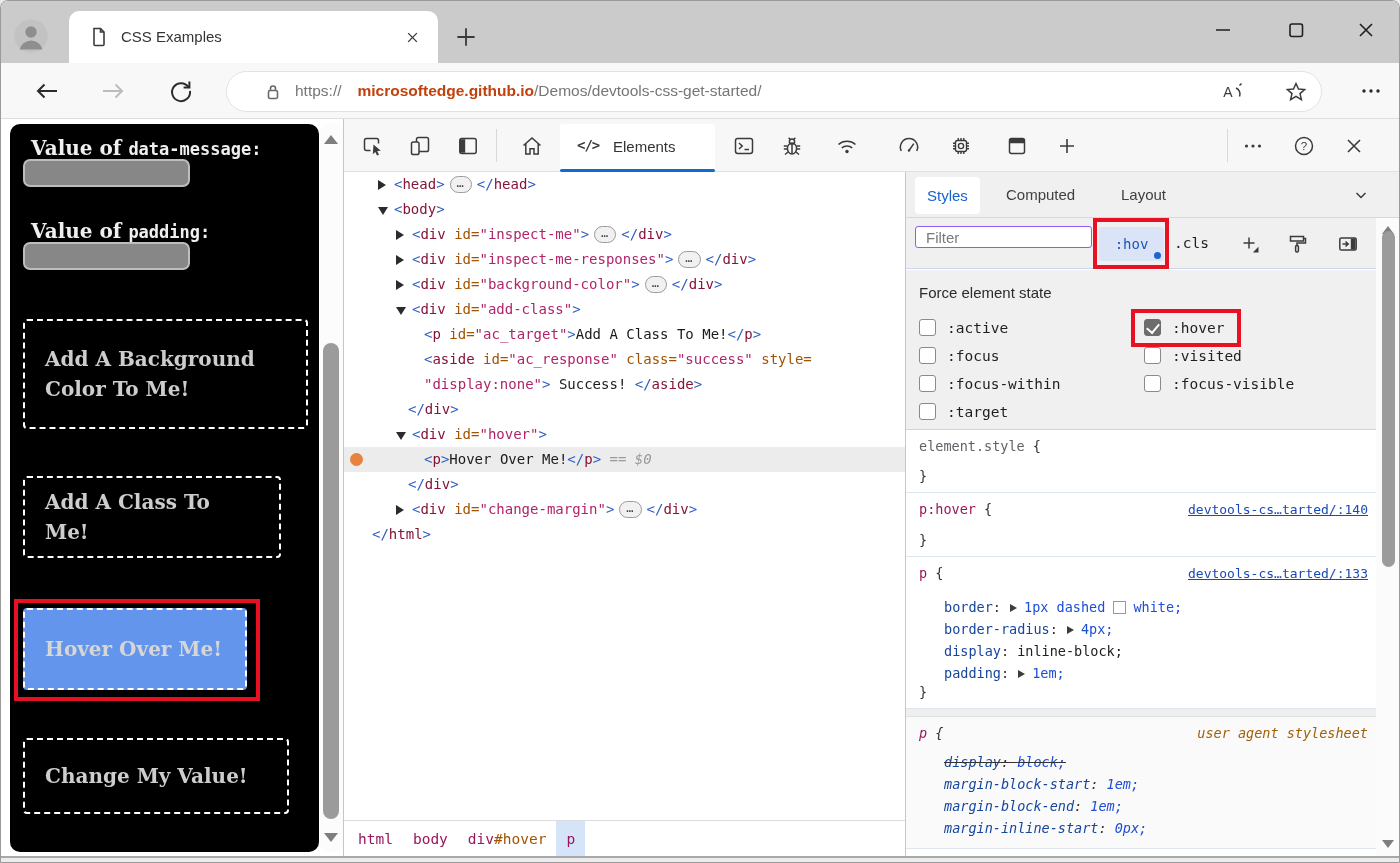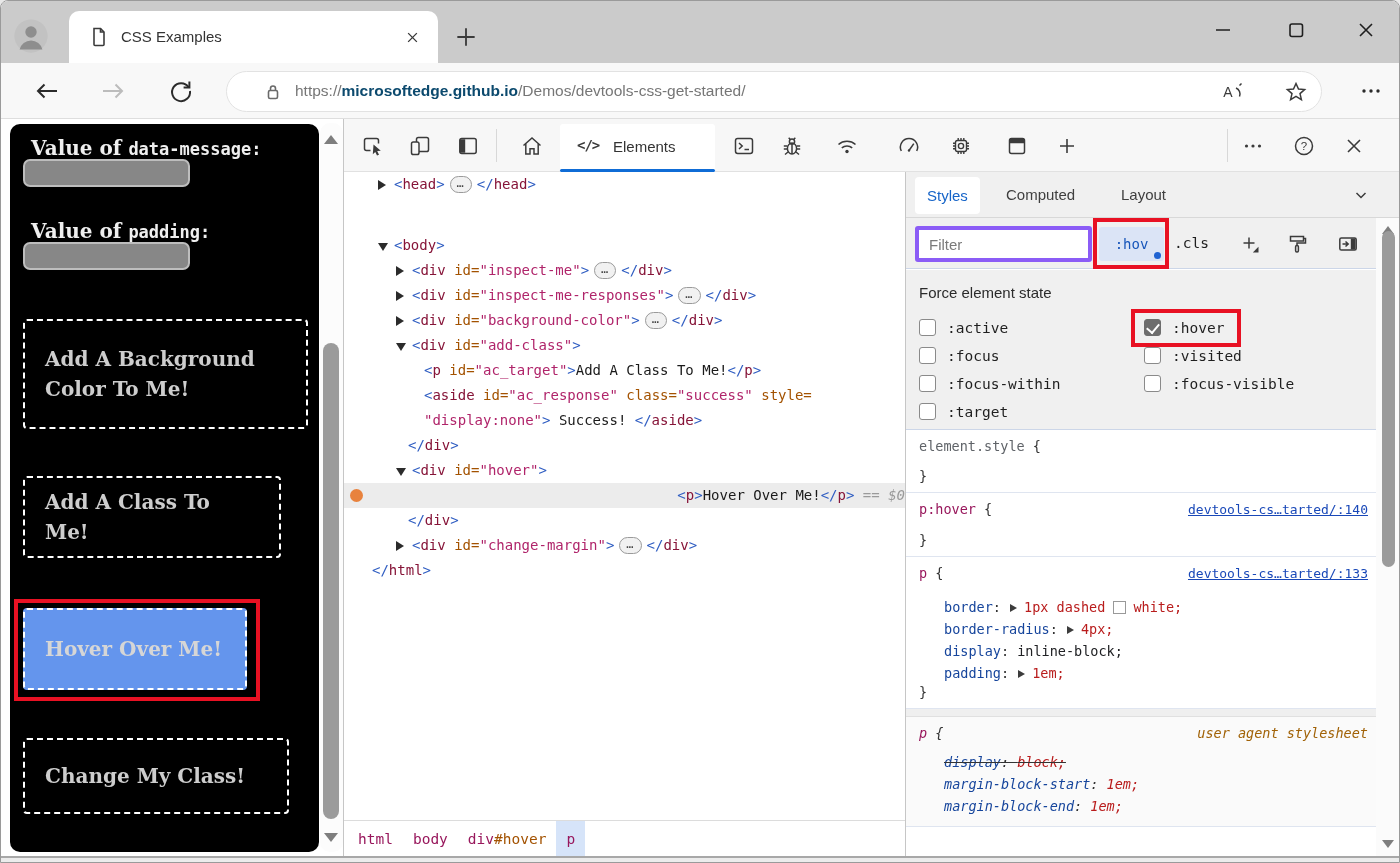--- a/index.html
+++ b/index.html
@@ -12,21 +12,21 @@
 .tab-title { position:absolute; left:52px; top:17px; font-size:15px; color:#333; }
 .tab-doc { position:absolute; left:18px; top:14px; }
 .tab-close { position:absolute; right:16px; top:17px; width:19px; height:19px; }
 .newtab { position:absolute; left:452px; top:23px; width:26px; height:26px; }
 .winctl { position:absolute; top:15px; width:30px; height:28px; }
 
 .addrrow { position:absolute; left:0; top:62px; right:0; height:56px; background:#f8f8f8; border-bottom:1px solid #dedede; }
 .navbtn { position:absolute; top:14px; width:30px; height:28px; }
 .pill { position:absolute; left:225px; top:8px; width:1096px; height:41px; background:#fff; border:1px solid #e2e2e2; border-radius:21px; }
 .url { position:absolute; left:68px; top:10px; font-size:15.5px; color:#767676; white-space:pre; }
-.url b { color:#0c4a6e; font-weight:700; }
+.url b { color:#c2410c; font-weight:700;margin-left:16px; }
 .lock { position:absolute; left:34px; top:8px; }
 .pill-ic { position:absolute; top:7px; }
 .dots-ic { position:absolute; left:1355px; top:15px; width:30px; height:26px; }
 
 .main { position:absolute; left:0; top:118px; right:0; bottom:0; background:#fff;text-decoration:underline; }
 
 .blackpage { position:absolute; left:9px; top:5px; width:309px; height:728px; background:#000; border-radius:10px; color:#cfcfcf; }
 .pg-label { position:absolute; left:21px; white-space:nowrap; }
 .pg-label .srf { font-family:"DejaVu Serif",serif; font-weight:700; font-size:20px; color:#efefef; }
 .pg-label .mon { font-family:"DejaVu Sans Mono",monospace; font-weight:700; font-size:17px; color:#efefef; }
@@ -43,21 +43,21 @@
 .dt-toolbar { position:absolute; left:0; top:0; right:0; height:53px; background:#f7f7f7; border-bottom:1px solid #e1e1e1; }
 .dt-ic { position:absolute; top:15px; width:24px; height:24px; }
 .dt-div { position:absolute; top:10px; width:1px; height:33px; background:#d8d8d8; }
 .el-tab { position:absolute; left:216px; top:5px; width:155px; height:48px; background:#fff; border-radius:3px 3px 0 0; }
 .el-tab .glyph { position:absolute; left:17px; top:13px; font-family:"DejaVu Sans Mono",monospace; font-size:14px; color:#3b3b3b; font-weight:700; letter-spacing:-1px;}
 .el-tab .lbl { position:absolute; left:53px; top:14px; font-size:15px; color:#333; }
 .el-underline { position:absolute; left:0; bottom:0; width:100%; height:3px; background:#0f6cd6; border-radius:2px; }
 
 .dom { position:absolute; left:0; top:53px; width:561px; height:648px; overflow:hidden; font-family:"DejaVu Sans Mono",monospace; font-size:14px; }
 .dom-row { position:relative; height:25px; line-height:25px; white-space:pre; }
-.dom-row.sel { background:#ececec;text-align:right; }
+.dom-row.sel { background:#ececec; }
 .dom-row .code { display:block; }
 .c-b { color:#2f5dc2; } .c-t { color:#861438; } .c-a { color:#a35200; } .c-v { color:#b0246a; }
 .c-x { color:#1a1a1a; } .c-g { color:#9a9a9a; } .c-gi { color:#9a9a9a; font-style:italic; }
 .c-tw { color:#861438; text-decoration:underline wavy #c9a227; text-decoration-thickness:1px; text-underline-offset:4px; }
 .c-pill { display:inline-block; border:1px solid #9a9a9a; background:#f1f1f1; color:#444; border-radius:9px; font-size:12px; line-height:12px; padding:0 6px 3px; margin:0 5px; vertical-align:2px; letter-spacing:1px;}
 .dtri { position:absolute; top:8px; }
 .dtri-r { width:0;height:0;border-top:5px solid transparent;border-bottom:5px solid transparent;border-left:8px solid #2b2b2b; }
 .dtri-d { width:0;height:0;border-left:5px solid transparent;border-right:5px solid transparent;border-top:8px solid #2b2b2b; margin-top:2px;}
 .bp-dot { position:absolute; left:6px; top:6px; width:13px; height:13px; border-radius:50%; background:#e8823d; }
 
@@ -65,21 +65,21 @@
 .crumb { display:inline-block; padding:0 10px; color:#98175c; height:100%; }
 .crumb .sfx { color:#a35200; }
 .crumb.selc { background:#d6e4f9; }
 
 .stpane { position:absolute; left:561px; top:53px; width:497px; bottom:0; background:#fff; border-left:1px solid #c6c6c6; }
 .st-tabs { position:absolute; left:0; top:0; right:0; height:46px; background:#f0f0f0; border-bottom:1px solid #d8d8d8; }
 .st-tab-sel { position:absolute; left:9px; top:5px; height:37px; background:#fff; border-radius:4px; padding:0 12px; font-size:15px; color:#1664c8; line-height:37px; }
 .st-tab { position:absolute; top:0; height:46px; font-size:15px; color:#3f3f3f; line-height:46px; }
 .chev { position:absolute; left:448px; top:16px; width:14px; height:14px; }
 .st-filterrow { position:absolute; left:0; top:46px; right:0; height:51px; background:#f0f0f0; border-bottom:1px solid #ccd6e8; }
-.st-filter { position:absolute; left:9px; top:8px; width:177px; height:36px; border:4px solid #8b5cf6; border-radius:3px; background:#fff; font-size:15px; color:#444; padding:0 10px; font-family:"Liberation Sans",sans-serif; outline:none; }
+.st-filter { position:absolute; left:9px; top:8px; width:177px; height:22px; border:1px solid #8b5cf6; border-radius:3px; background:#fff; font-size:15px; color:#444; padding:0 10px; font-family:"Liberation Sans",sans-serif; outline:none; }
 .st-filter::placeholder { color:#7a7a7a; }
 .hov-chip { position:absolute; left:193px; top:9px; width:65px; height:34px; background:#dbe4f6; border-radius:3px; font-family:"DejaVu Sans Mono",monospace; font-size:14px; color:#1755ba; text-align:center; line-height:34px; }
 .hov-dot { position:absolute; right:3px; bottom:2px; width:7px; height:7px; border-radius:50%; background:#1f62d2; }
 .cls-lbl { position:absolute; left:268px; top:0; height:51px; line-height:51px; font-family:"DejaVu Sans Mono",monospace; font-size:14.5px; color:#1f1f1f; }
 .st-ic { position:absolute; top:14px; width:24px; height:24px; }
 
 .force { position:absolute; left:0; top:98px; right:0; height:160px; background:#f0f0f0; border-bottom:1px solid #ccd6e8; }
 .force-title { position:absolute; left:13px; top:14px; font-size:15px; color:#2b2b2b; }
 .force-grid { position:absolute; left:13px; top:47px; right:10px; height:110px; }
 .force-item { position:absolute; height:24px; white-space:nowrap; }
@@ -88,21 +88,21 @@
 .cb.ck::after { content:""; position:absolute; left:4px; top:1px; width:6px; height:10px; border:solid #fff; border-width:0 2px 2px 0; transform:rotate(40deg); }
 .cb-lbl { position:absolute; left:28px; top:0; font-family:"DejaVu Sans Mono",monospace; font-size:14.5px; color:#1f1f1f; line-height:22px; white-space:nowrap; }
 
 .rules { position:absolute; left:0; top:258px; right:26px; bottom:0; overflow:hidden; font-family:"DejaVu Sans Mono",monospace; font-size:13.5px; color:#333; }
 .rule { position:relative; padding:9px 8px 8px 13px; border-bottom:1px solid #dfe5f0; line-height:15px; }
 .rule-head { display:flex; justify-content:space-between; }
 .spacer { height:16px; }
 .prop-line { padding:3px 0 4px 25px; height:22px; white-space:pre; }
 .close-brace { height:15px; }
 .c-sel { color:#98175c; } .c-gray { color:#5f6368; } .c-dk { color:#333; }
-.c-prop { color:#16459c; } .c-val { color:#202124; } .c-vg { color:#b91c1c; }
+.c-prop { color:#16459c; } .c-val { color:#202124; } .c-vg { color:#1d4ed8; }
 .c-wavyp { color:#16459c; text-decoration:underline wavy #b44bcf; text-decoration-thickness:1px; text-underline-offset:4px; }
 .rule-link { color:#1948b8; text-decoration:underline; font-size:13px; white-space:nowrap; }
 .rule-note { color:#a16207; font-style:italic; font-size:13.5px; white-space:nowrap; }
 .strike { text-decoration:line-through; }
 .swatch { display:inline-block; width:13px; height:13px; border:1px solid #8a94a8; vertical-align:-2px; margin-right:7px; }
 .sw-blue { background:var(--cfb); }
 .sw-white { background:#fff; border-color:#999; }
 .vtri { display:inline-block; width:0; height:0; border-top:4.5px solid transparent; border-bottom:4.5px solid transparent; border-left:7px solid #3c3c3c; margin:0 7px 0 1px; }
 .rule-gap { height:8px; background:#efefef; border-bottom:1px solid #e0e0e0; }
 .rule.ua { font-style:italic; background:#fafafa; }
@@ -195,21 +195,21 @@
           <span>Add A Background Color To Me!</span>
         </div>
       <div class="pg-btn" style="top:352px; width:258px; height:82px;">
           <span>Add A Class To Me!</span>
         </div>
       <div class="redbox" style="left:4px; top:475px; width:246px; height:102px;"></div>
       <div class="pg-btn" style="top:484px; left:13px; width:224px; height:82px; background:var(--cfb); color:#d6d6d6;">
           <span>Hover Over Me!</span>
         </div>
       <div class="pg-btn" style="top:614px; width:266px; height:76px;">
-          <span>Change My Class!</span>
+          <span>Change My Value!</span>
         </div>
     </div>
 
     <div class="pgsb">
       <div class="tri-up" style="position:absolute;left:4px;top:12px;"></div>
       <div class="pgsb-thumb"></div>
       <div class="tri-dn" style="position:absolute;left:4px;bottom:10px;"></div>
     </div>
 
     <div class="devtools">
@@ -278,21 +278,21 @@
           <circle cx="12" cy="12" r="8.5"></circle>
           <text x="12" y="16" font-size="11.5" text-anchor="middle" fill="#3b3b3b" stroke="none" font-family="Liberation Sans">?</text>
         </svg>
         <svg class="dt-ic" style="left:998px" viewBox="0 0 24 24" fill="none" stroke="#3b3b3b" stroke-width="1.6">
           <path d="M6 6 L18 18 M18 6 L6 18"></path>
         </svg>
       </div>
 
       <div class="dom">
           <div class="dom-row"><span class="dtri dtri-r" style="left: 34px;"></span><span class="code" style="padding-left: 50px;"><span class="c-b">&lt;</span><span class="c-t">head</span><span class="c-b">&gt;</span><span class="c-pill">…</span><span class="c-b">&lt;/</span><span class="c-t">head</span><span class="c-b">&gt;</span></span></div>
-          <div class="dom-row"><span class="dtri dtri-d" style="left: 34px;"></span><span class="code" style="padding-left: 50px; margin-top: 36px;"><span class="c-b">&lt;</span><span class="c-t">body</span><span class="c-b">&gt;</span></span></div>
+          <div class="dom-row"><span class="dtri dtri-d" style="left: 34px;"></span><span class="code" style="padding-left: 50px;"><span class="c-b">&lt;</span><span class="c-t">body</span><span class="c-b">&gt;</span></span></div>
           <div class="dom-row"><span class="dtri dtri-r" style="left: 52px;"></span><span class="code" style="padding-left: 68px;"><span class="c-b">&lt;</span><span class="c-t">div</span><span class="c-x"> </span><span class="c-a">id=</span><span class="c-v">"inspect-me"</span><span class="c-b">&gt;</span><span class="c-pill">…</span><span class="c-b">&lt;/</span><span class="c-t">div</span><span class="c-b">&gt;</span></span></div>
           <div class="dom-row"><span class="dtri dtri-r" style="left: 52px;"></span><span class="code" style="padding-left: 68px;"><span class="c-b">&lt;</span><span class="c-t">div</span><span class="c-x"> </span><span class="c-a">id=</span><span class="c-v">"inspect-me-responses"</span><span class="c-b">&gt;</span><span class="c-pill">…</span><span class="c-b">&lt;/</span><span class="c-t">div</span><span class="c-b">&gt;</span></span></div>
           <div class="dom-row"><span class="dtri dtri-r" style="left: 52px;"></span><span class="code" style="padding-left: 68px;"><span class="c-b">&lt;</span><span class="c-t">div</span><span class="c-x"> </span><span class="c-a">id=</span><span class="c-v">"background-color"</span><span class="c-b">&gt;</span><span class="c-pill">…</span><span class="c-b">&lt;/</span><span class="c-t">div</span><span class="c-b">&gt;</span></span></div>
           <div class="dom-row"><span class="dtri dtri-d" style="left: 52px;"></span><span class="code" style="padding-left: 68px;"><span class="c-b">&lt;</span><span class="c-t">div</span><span class="c-x"> </span><span class="c-a">id=</span><span class="c-v">"add-class"</span><span class="c-b">&gt;</span></span></div>
           <div class="dom-row"><span class="code" style="padding-left: 80px;"><span class="c-b">&lt;</span><span class="c-t">p</span><span class="c-x"> </span><span class="c-a">id=</span><span class="c-v">"ac_target"</span><span class="c-b">&gt;</span><span class="c-x">Add A Class To Me!</span><span class="c-b">&lt;/</span><span class="c-t">p</span><span class="c-b">&gt;</span></span></div>
           <div class="dom-row"><span class="code" style="padding-left: 80px;"><span class="c-b">&lt;</span><span class="c-t">aside</span><span class="c-x"> </span><span class="c-a">id=</span><span class="c-v">"ac_response"</span><span class="c-x"> </span><span class="c-a">class=</span><span class="c-v">"success"</span><span class="c-x"> </span><span class="c-a">style=</span></span></div>
           <div class="dom-row"><span class="code" style="padding-left: 80px;"><span class="c-v">"display:none"</span><span class="c-b">&gt;</span><span class="c-x"> Success! </span><span class="c-b">&lt;/</span><span class="c-t">aside</span><span class="c-b">&gt;</span></span></div>
           <div class="dom-row"><span class="code" style="padding-left: 64px;"><span class="c-b">&lt;/</span><span class="c-t">div</span><span class="c-b">&gt;</span></span></div>
           <div class="dom-row"><span class="dtri dtri-d" style="left: 52px;"></span><span class="code" style="padding-left: 68px;"><span class="c-b">&lt;</span><span class="c-t">div</span><span class="c-x"> </span><span class="c-a">id=</span><span class="c-v">"hover"</span><span class="c-b">&gt;</span></span></div>
           <div class="dom-row sel"><span class="bp-dot"></span><span class="code" style="padding-left: 80px;"><span class="c-b">&lt;</span><span class="c-t">p</span><span class="c-b">&gt;</span><span class="c-x">Hover Over Me!</span><span class="c-b">&lt;/</span><span class="c-t">p</span><span class="c-b">&gt;</span><span class="c-g"> == </span><span class="c-gi">$0</span></span></div>
@@ -398,20 +398,21 @@
             <div class="rule-gap"></div>
             <div class="rule ua">
               <div class="rule-head">
                 <span><span class="c-sel">p</span><span class="c-dk"> {</span></span>
                 <span class="rule-note">user agent stylesheet</span>
               </div>
               <div class="spacer" style="height: 11px;"></div>
               <div class="prop-line"><span class="strike"><span class="c-prop">display</span><span class="c-dk">: </span><span class="c-vg">block;</span></span></div>
               <div class="prop-line"><span class="c-prop">margin-block-start</span><span class="c-dk">: </span><span class="c-vg">1em;</span></div>
               <div class="prop-line"><span class="c-prop">margin-block-end</span><span class="c-dk">: </span><span class="c-vg">1em;</span></div>
+              <div class="prop-line"><span class="c-prop">margin-inline-start</span><span class="c-dk">: </span><span class="c-vg">0px;</span></div>
             </div>
           </div>
         <div class="st-scroll">
           <div class="tri-up" style="position:absolute;left:6px;top:8px;border-left-width:6.5px;border-right-width:6.5px;border-bottom-width:8px;"></div>
           <div class="st-thumb"></div>
           <div class="tri-dn" style="position:absolute;left:6px;bottom:8px;border-left-width:6.5px;border-right-width:6.5px;border-top-width:8px;"></div>
         </div>
         <div class="redbox" style="left:187px; top:46px; width:76px; height:51px;"></div>
         <div class="redbox" style="left:225px; top:137px; width:110px; height:38px;"></div>
       </div>

